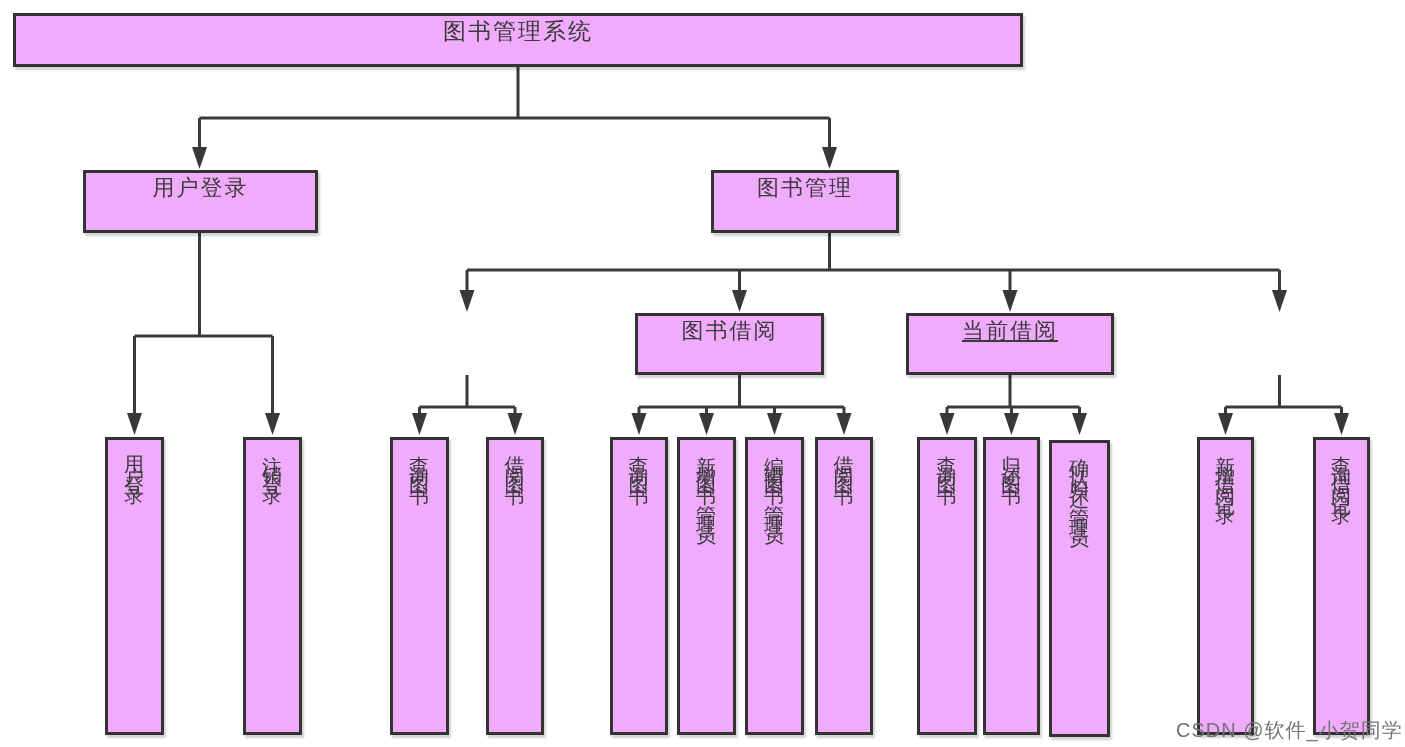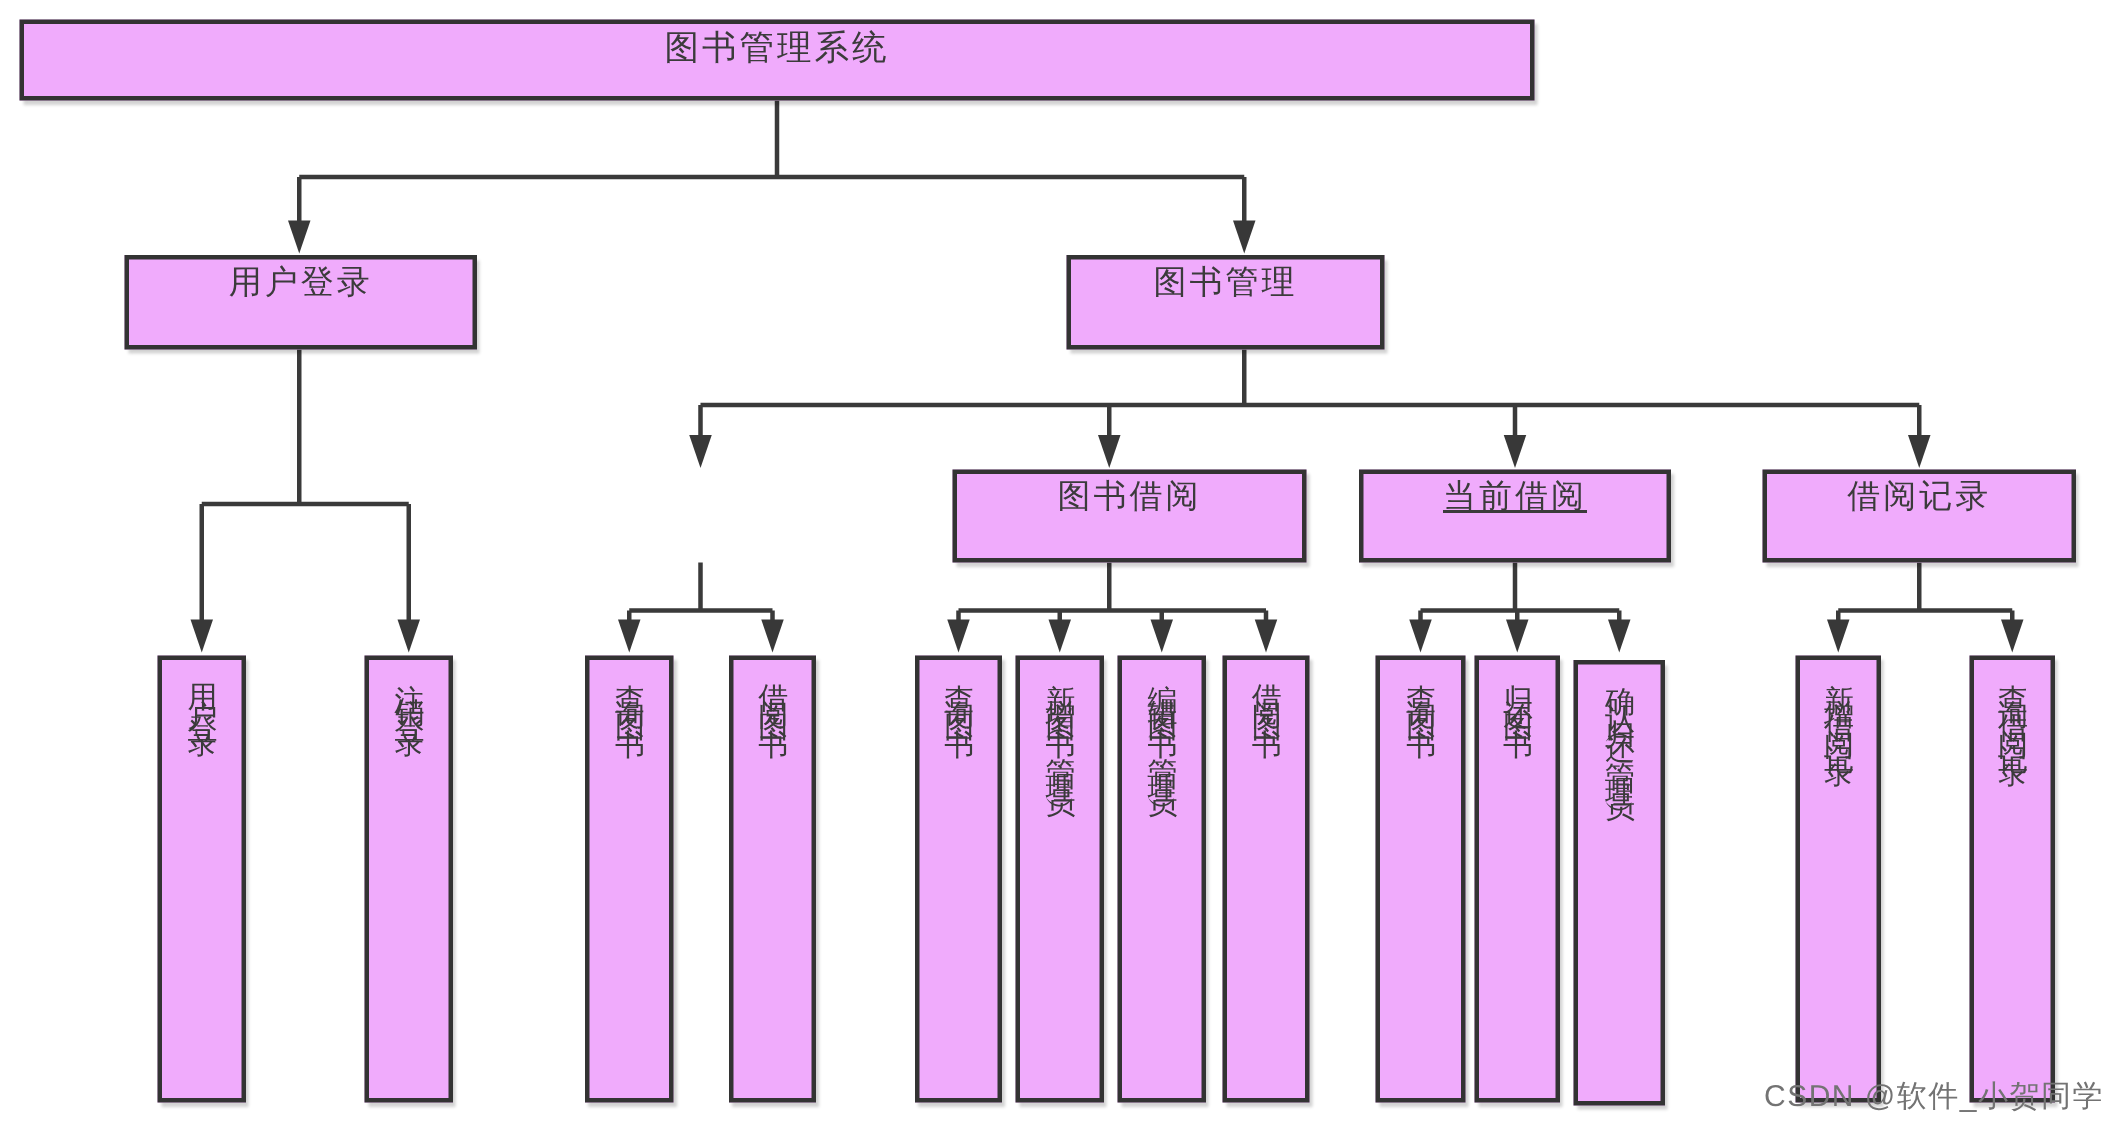--- a/index.html
+++ b/index.html
@@ -94,32 +94,29 @@
     </g>
   </svg>
 
   <div class="node root-node" style="left:13px; top:13px; width:1010px; height:54px;">
     <span class="hlabel">图书管理系统</span>
   </div>
 
   <div class="node" style="left:83px; top:170px; width:235px; height:63px;">
     <span class="hlabel">用户登录</span>
   </div>
-  <div class="node" style="left:711px; top:170px; width:212px; height:63px;">
+  <div class="node" style="left:711px; top:170px; width:188px; height:63px;">
     <span class="hlabel">图书管理</span>
   </div>
 
-  <div class="node" style="left:635px; top:313px; width:236px; height:62px;">
+  <div class="node" style="left:635px; top:313px; width:189px; height:62px;">
     <span class="hlabel">图书借阅</span>
   </div>
   <div class="node" style="left:906px; top:313px; width:208px; height:62px;text-decoration:underline;">
     <span class="hlabel">当前借阅</span>
-  </div>
-  <div class="node" style="left:1175px; top:313px; width:209px; height:62px;">
-    <span class="hlabel">借阅记录</span>
   </div>
 
   <div class="node" style="left:105px; top:437px; width:59px; height:298px;">
     <span class="vlabel">用户登录</span>
   </div>
   <div class="node" style="left:243px; top:437px; width:59px; height:298px;">
     <span class="vlabel">注销登录</span>
   </div>
 
   <div class="node" style="left:390px; top:437px; width:59px; height:298px;">

